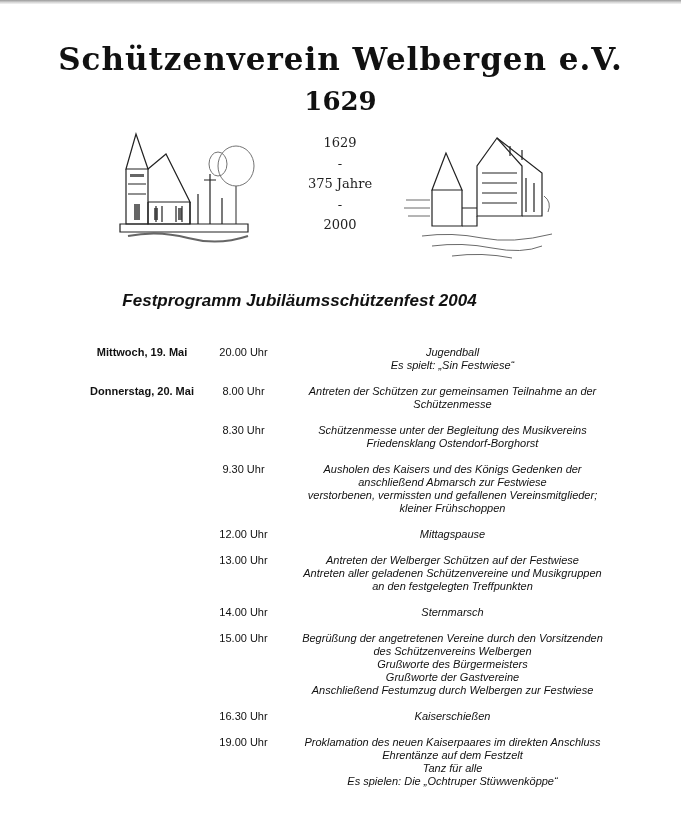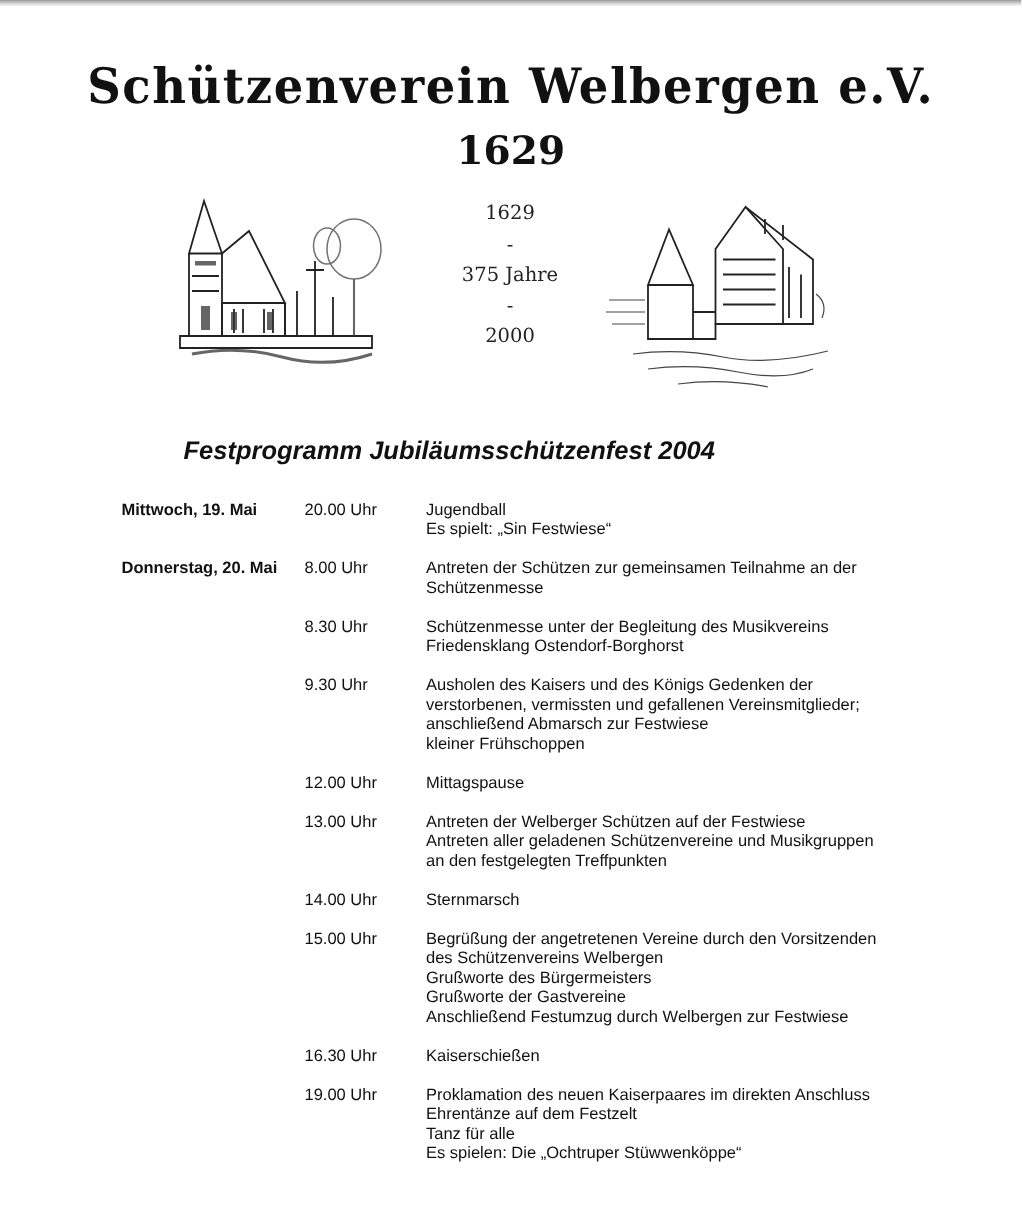--- a/index.html
+++ b/index.html
@@ -27,28 +27,28 @@
     .illus { position: absolute; }
     .illus-left { left: 118px; top: 124px; width: 150px; height: 150px; }
     .illus-right { left: 402px; top: 128px; width: 155px; height: 140px; }
 
     .fest-title {
       position: absolute; left: 0; top: 291px; width: 599px; text-align: center;
       font-family: "Liberation Sans", sans-serif; font-style: italic; font-weight: bold;
       font-size: 17px; color: #111;
     }
     .schedule {
-      position: absolute; left: 81px; top: 334px; width: 540px;
-      font-size: 11px; line-height: 13.2px;
+      position: absolute; left: 81px; top: 346px; width: 540px;
+      font-size: 11px; line-height: 13.2px; text-align: center;
     }
     .entry { display: flex; margin-bottom: 12.5px; }
     .day { width: 122px; font-weight: bold; }
     .time { width: 81px; }
     .desc { flex: 1; }
-    .desc div { white-space: nowrap; }
+    .desc div { white-space: nowrap; font-style: italic; }
   </style>
 </head>
 <body>
 
 <div class="top-border"></div>
 
 <div class="club-title">Schützenverein Welbergen e.V.</div>
 <div class="club-year">1629</div>
 
 <svg class="illus illus-left" viewBox="0 0 150 150">
@@ -126,22 +126,22 @@
     <div class="desc">
       <div>Schützenmesse unter der Begleitung des Musikvereins</div>
       <div>Friedensklang Ostendorf-Borghorst</div>
     </div>
   </div>
   <div class="entry">
     <div class="day"></div>
     <div class="time">9.30 Uhr</div>
     <div class="desc">
       <div>Ausholen des Kaisers und des Königs Gedenken der</div>
+      <div>anschließend Abmarsch zur Festwiese</div>
       <div>verstorbenen, vermissten und gefallenen  Vereinsmitglieder;</div>
-      <div>anschließend Abmarsch zur Festwiese</div>
       <div>kleiner Frühschoppen</div>
     </div>
   </div>
   <div class="entry">
     <div class="day"></div>
     <div class="time">12.00 Uhr</div>
     <div class="desc">
       <div>Mittagspause</div>
     </div>
   </div>

